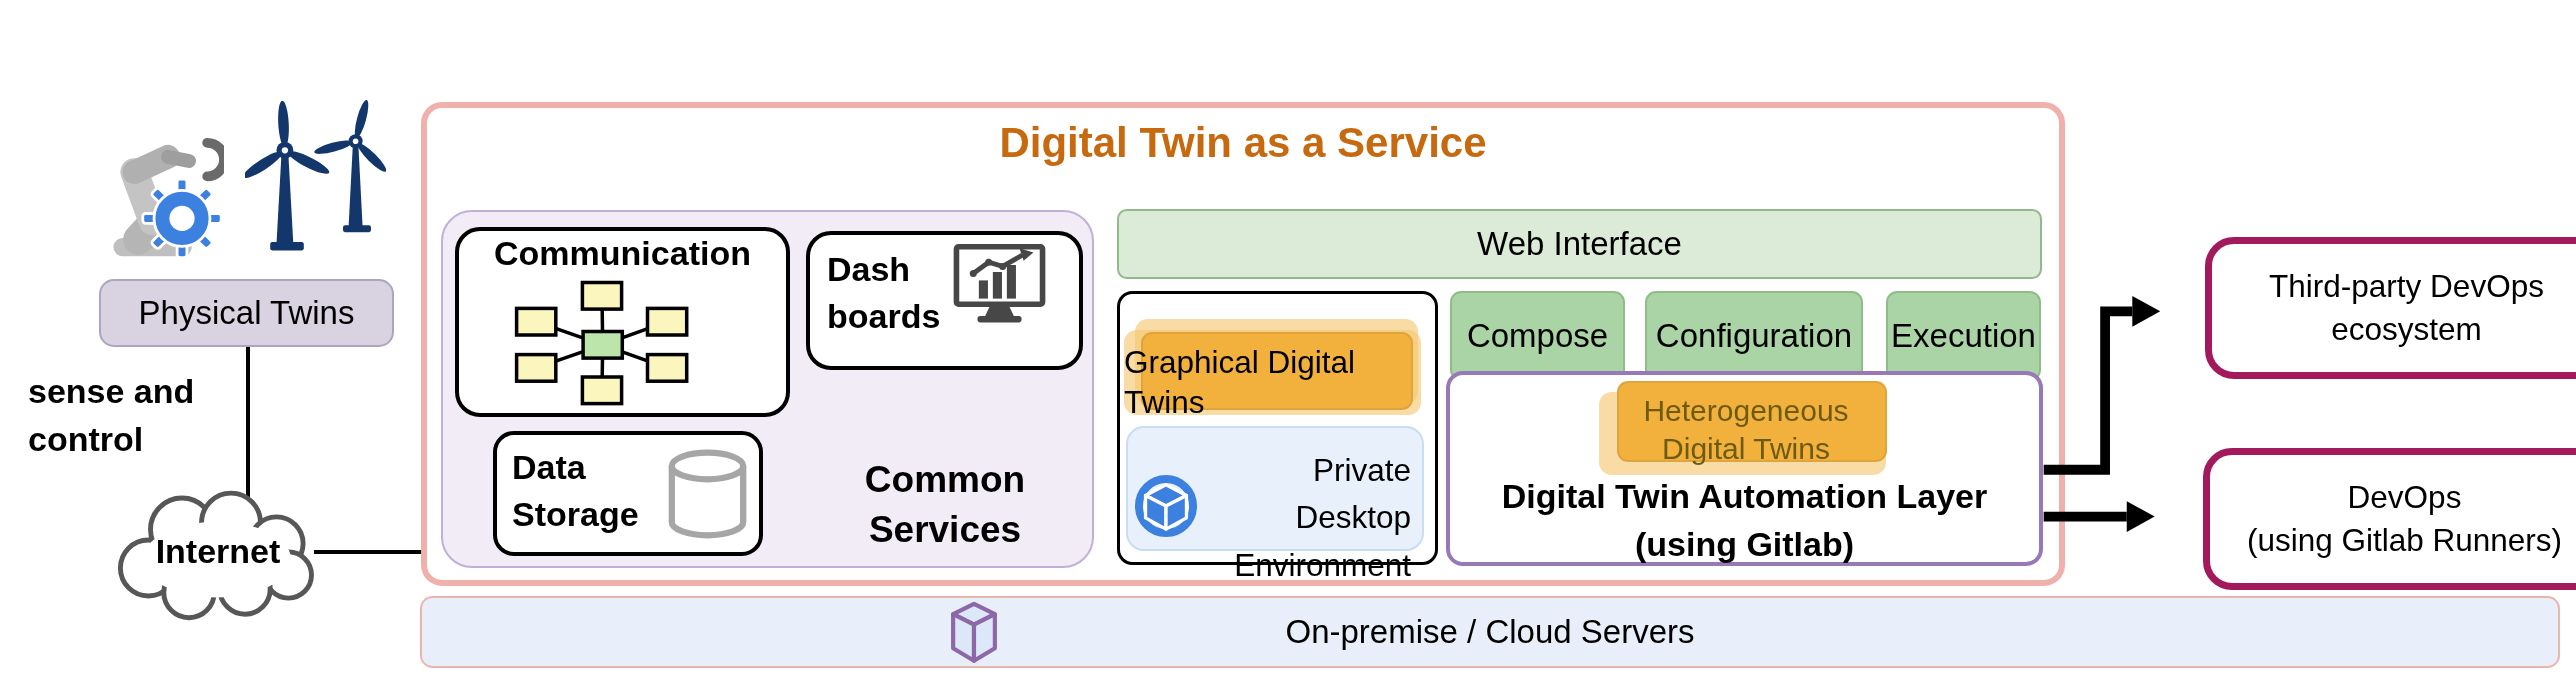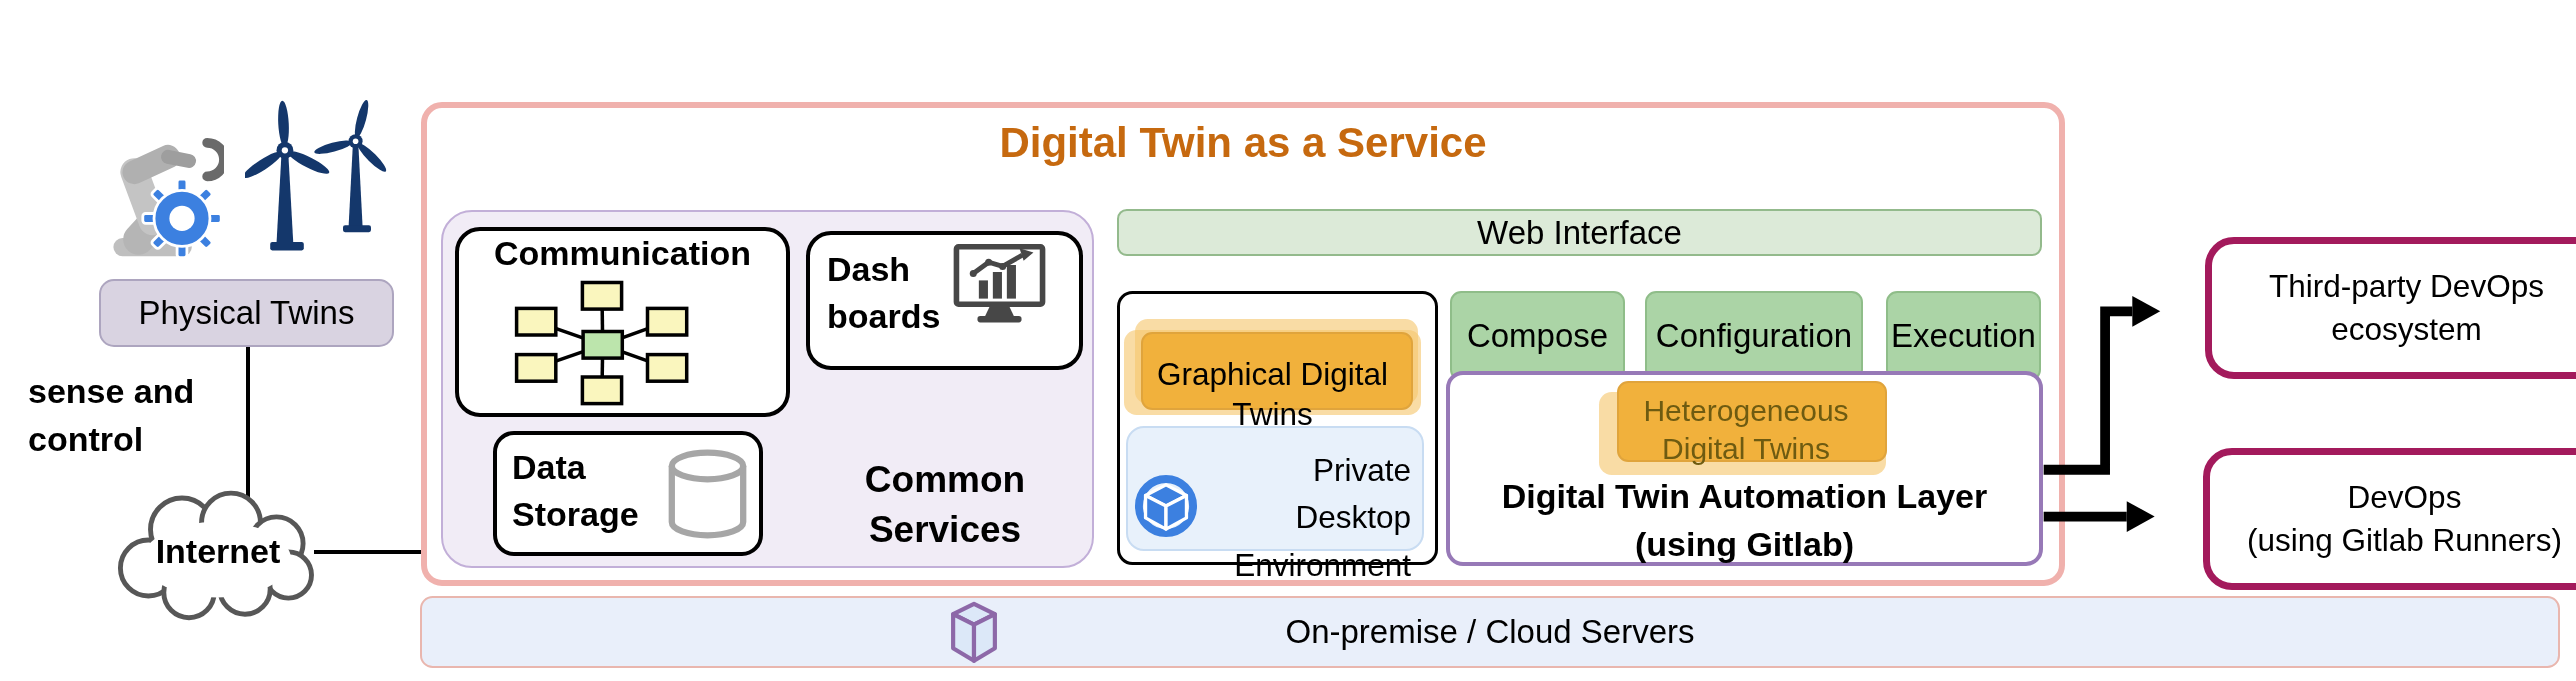--- a/index.html
+++ b/index.html
@@ -30,33 +30,33 @@
   .net-svg{left:483px;top:279px;}
   .dash-box{left:806px;top:231px;width:277px;height:139px;background:#fff;border:4.2px solid #000;border-radius:25px;}
   .dash-text{left:827px;top:246px;font-size:34px;font-weight:bold;line-height:1.38;}
   .monitor-svg{left:952px;top:244px;}
   .storage-box{left:493px;top:431px;width:270px;height:125px;background:#fff;border:4.2px solid #000;border-radius:21px;}
   .storage-text{left:512px;top:444px;font-size:34px;font-weight:bold;line-height:1.38;}
   .cyl-svg{left:662px;top:445px;}
   .common-label{left:784px;top:455px;width:322px;text-align:center;font-size:37px;font-weight:bold;line-height:1.35;}
 
   
-  .web-bar{left:1117px;top:209px;width:925px;height:47px;background:#DCEAD8;border:2.1px solid #93BA8C;border-radius:9.8px;font-size:33px;}
+  .web-bar{left:1117px;top:209px;width:925px;height:70px;background:#DCEAD8;border:2.1px solid #93BA8C;border-radius:9.8px;font-size:33px;}
   .act-btn{top:291px;height:90px;background:#ABD4A6;border:2.1px solid #8FBD89;border-radius:11.2px;font-size:33px;}
   .btn-compose{left:1450px;width:175px;}
   .btn-config{left:1645px;width:218px;}
   .btn-exec{left:1886px;width:155px;}
 
   
   .gdt-box{left:1117px;top:291px;width:321px;height:274px;background:#fff;border:3.5px solid #000;border-radius:15.4px;}
   .glow{background:rgba(245,198,110,0.62);border-radius:12.6px;}
   .g-glowA{left:1124px;top:330px;width:297px;height:85px;}
   .g-glowB{left:1135px;top:319px;width:283px;height:85px;}
   .g-main{left:1141px;top:332px;width:272px;height:78px;background:#F1B13C;border:2.1px solid #E0A43C;border-radius:11.2px;}
-  .g-text{left:1124px;top:342px;width:297px;text-align:center;font-size:31.5px;line-height:1.28;margin-top:12px;}
+  .g-text{left:1124px;top:342px;width:297px;font-size:31.5px;line-height:1.28;}
   .pde-box{left:1126px;top:426px;width:298px;height:125px;background:#E8F1FB;border:2.1px solid #C8DCF2;border-radius:18px;}
   .pde-icon{left:1133px;top:473px;}
   .pde-text{left:1190px;top:447px;width:221px;text-align:right;font-size:31.5px;line-height:1.5;}
 
   
   .auto-box{left:1446px;top:371px;width:597px;height:195px;background:#fff;border:4.2px solid #9779B7;border-radius:17px;}
   .h-glow{left:1599px;top:392px;width:287px;height:83px;}
   .h-main{left:1617px;top:381px;width:270px;height:81px;background:#F1B13C;border:2.1px solid #E0A43C;border-radius:11.2px;}
   .h-text{left:1599px;top:392px;width:294px;text-align:center;font-size:30px;line-height:1.28;color:#6E5B11;}
   .auto-title{left:1453px;top:473px;width:583px;text-align:center;font-size:34px;font-weight:bold;line-height:1.4;}

